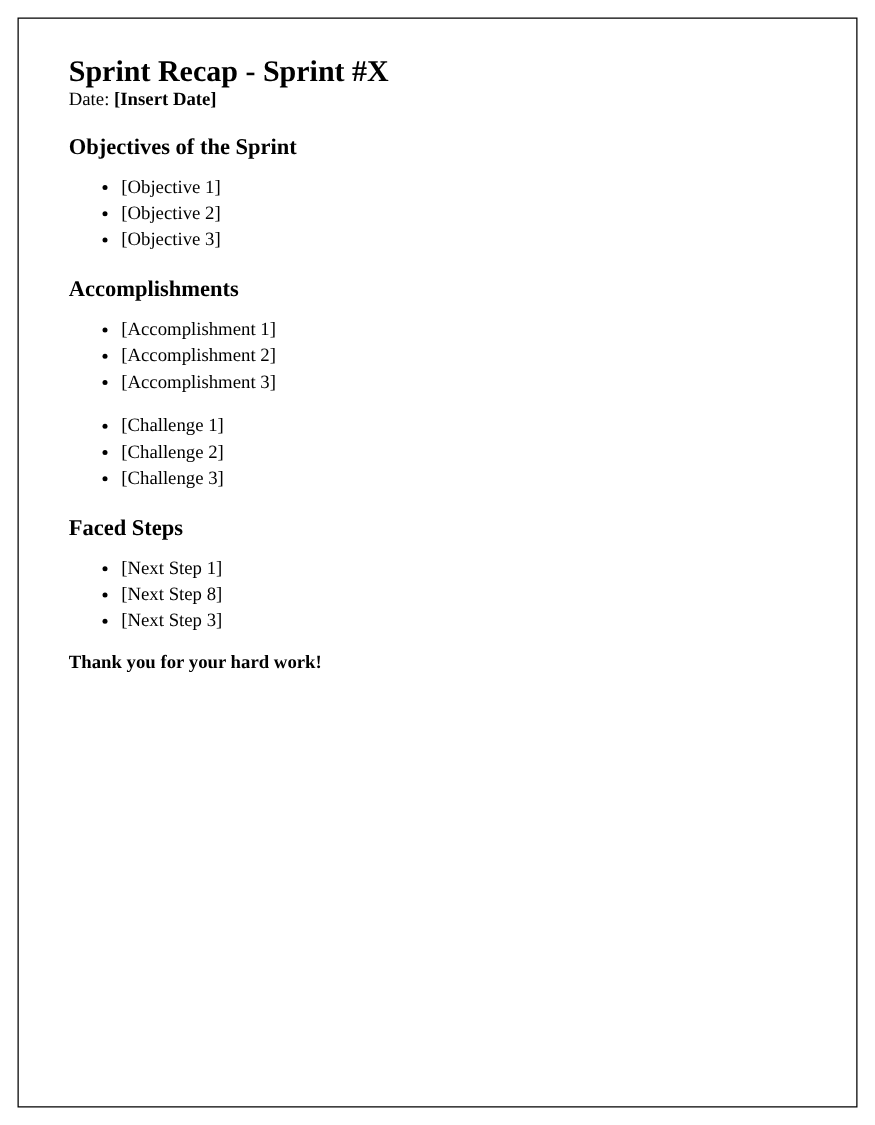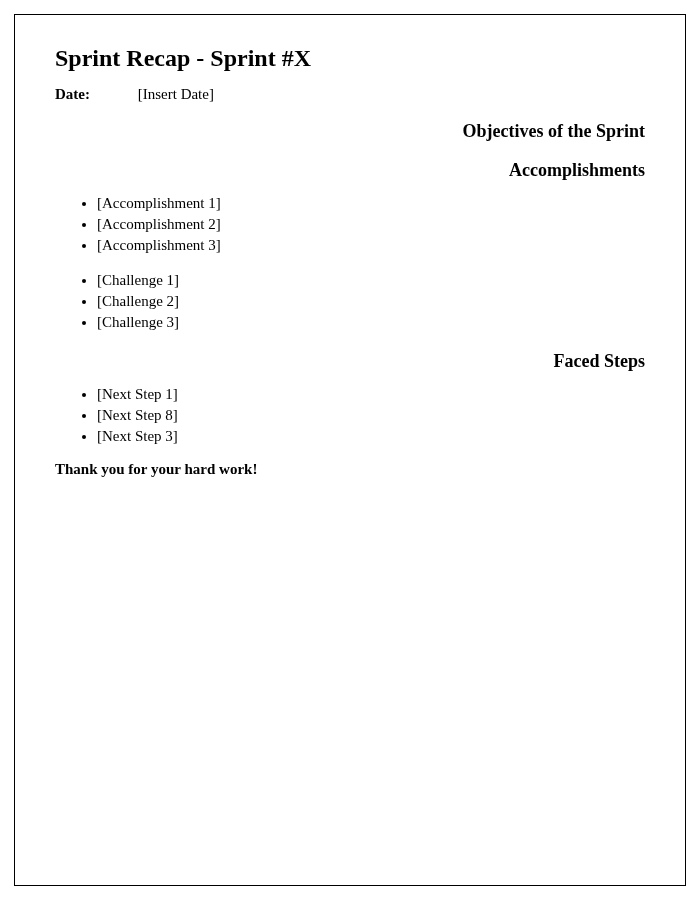--- a/index.html
+++ b/index.html
@@ -16,39 +16,37 @@
     }
     .page {
       border: 1px solid #000;
       width: 100%;
       height: 100%;
       padding: 30px 40px;
     }
     h1 {
       font-size: 24px;
       font-weight: bold;
-      margin-bottom: 14px;
+      margin-bottom: 0;
     }
     .meta-line {
       font-size: 15px;
       margin-bottom: 14px;
     }
     .meta-line .label {
-      font-weight: bold;
+      font-weight: normal;
     }
     .meta-line .value {
-      font-weight: normal;
-      margin-left: 44px;
+      font-weight: bold;
     }
     h2 {
       font-size: 18px;
       font-weight: bold;
       margin-top: 18px;
       margin-bottom: 12px;
-      text-align: right;
     }
     ul {
       list-style-type: disc;
       padding-left: 42px;
       margin-bottom: 14px;
     }
     li {
       font-size: 15px;
       line-height: 1.4;
     }
@@ -65,20 +63,25 @@
 
   <h1>Sprint Recap - Sprint #X</h1>
 
   <p class="meta-line">
     <span class="label">Date:</span>
     <span class="value">[Insert Date]</span>
   </p>
 
 
   <h2>Objectives of the Sprint</h2>
+  <ul>
+    <li>[Objective 1]</li>
+    <li>[Objective 2]</li>
+    <li>[Objective 3]</li>
+  </ul>
 
   <h2>Accomplishments</h2>
   <ul>
     <li>[Accomplishment 1]</li>
     <li>[Accomplishment 2]</li>
     <li>[Accomplishment 3]</li>
   </ul>
 
   <ul>
     <li>[Challenge 1]</li>

